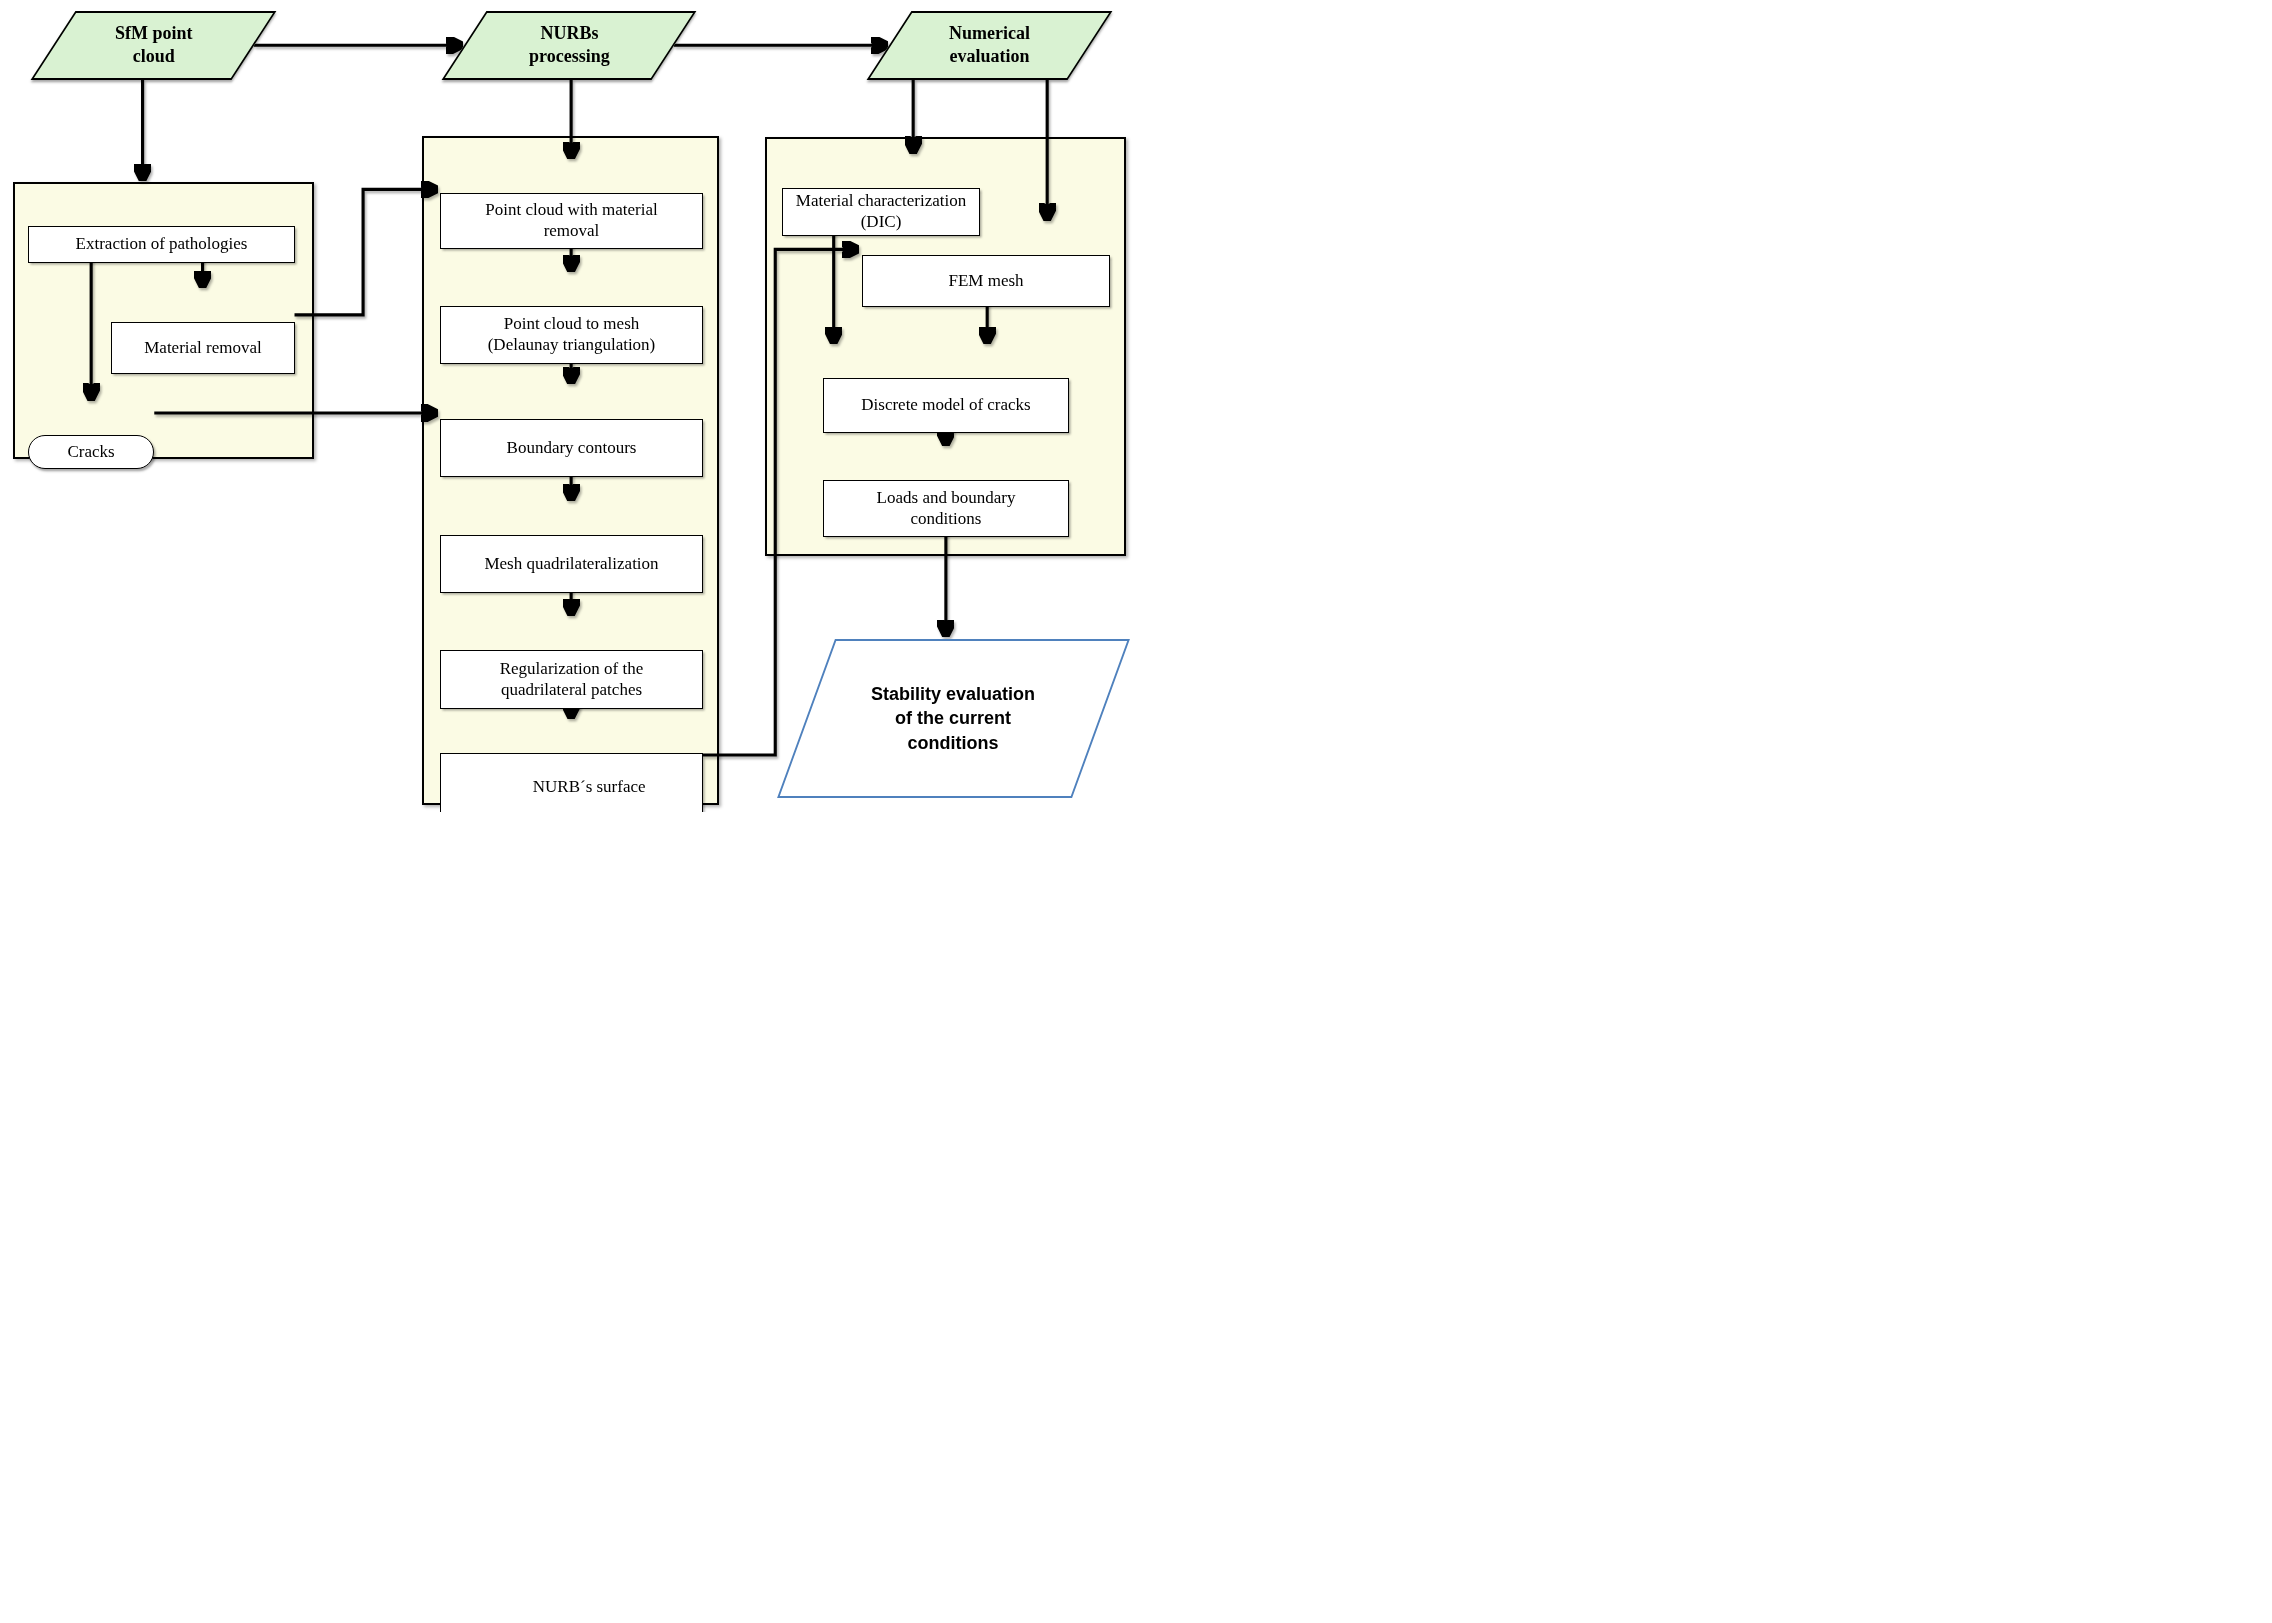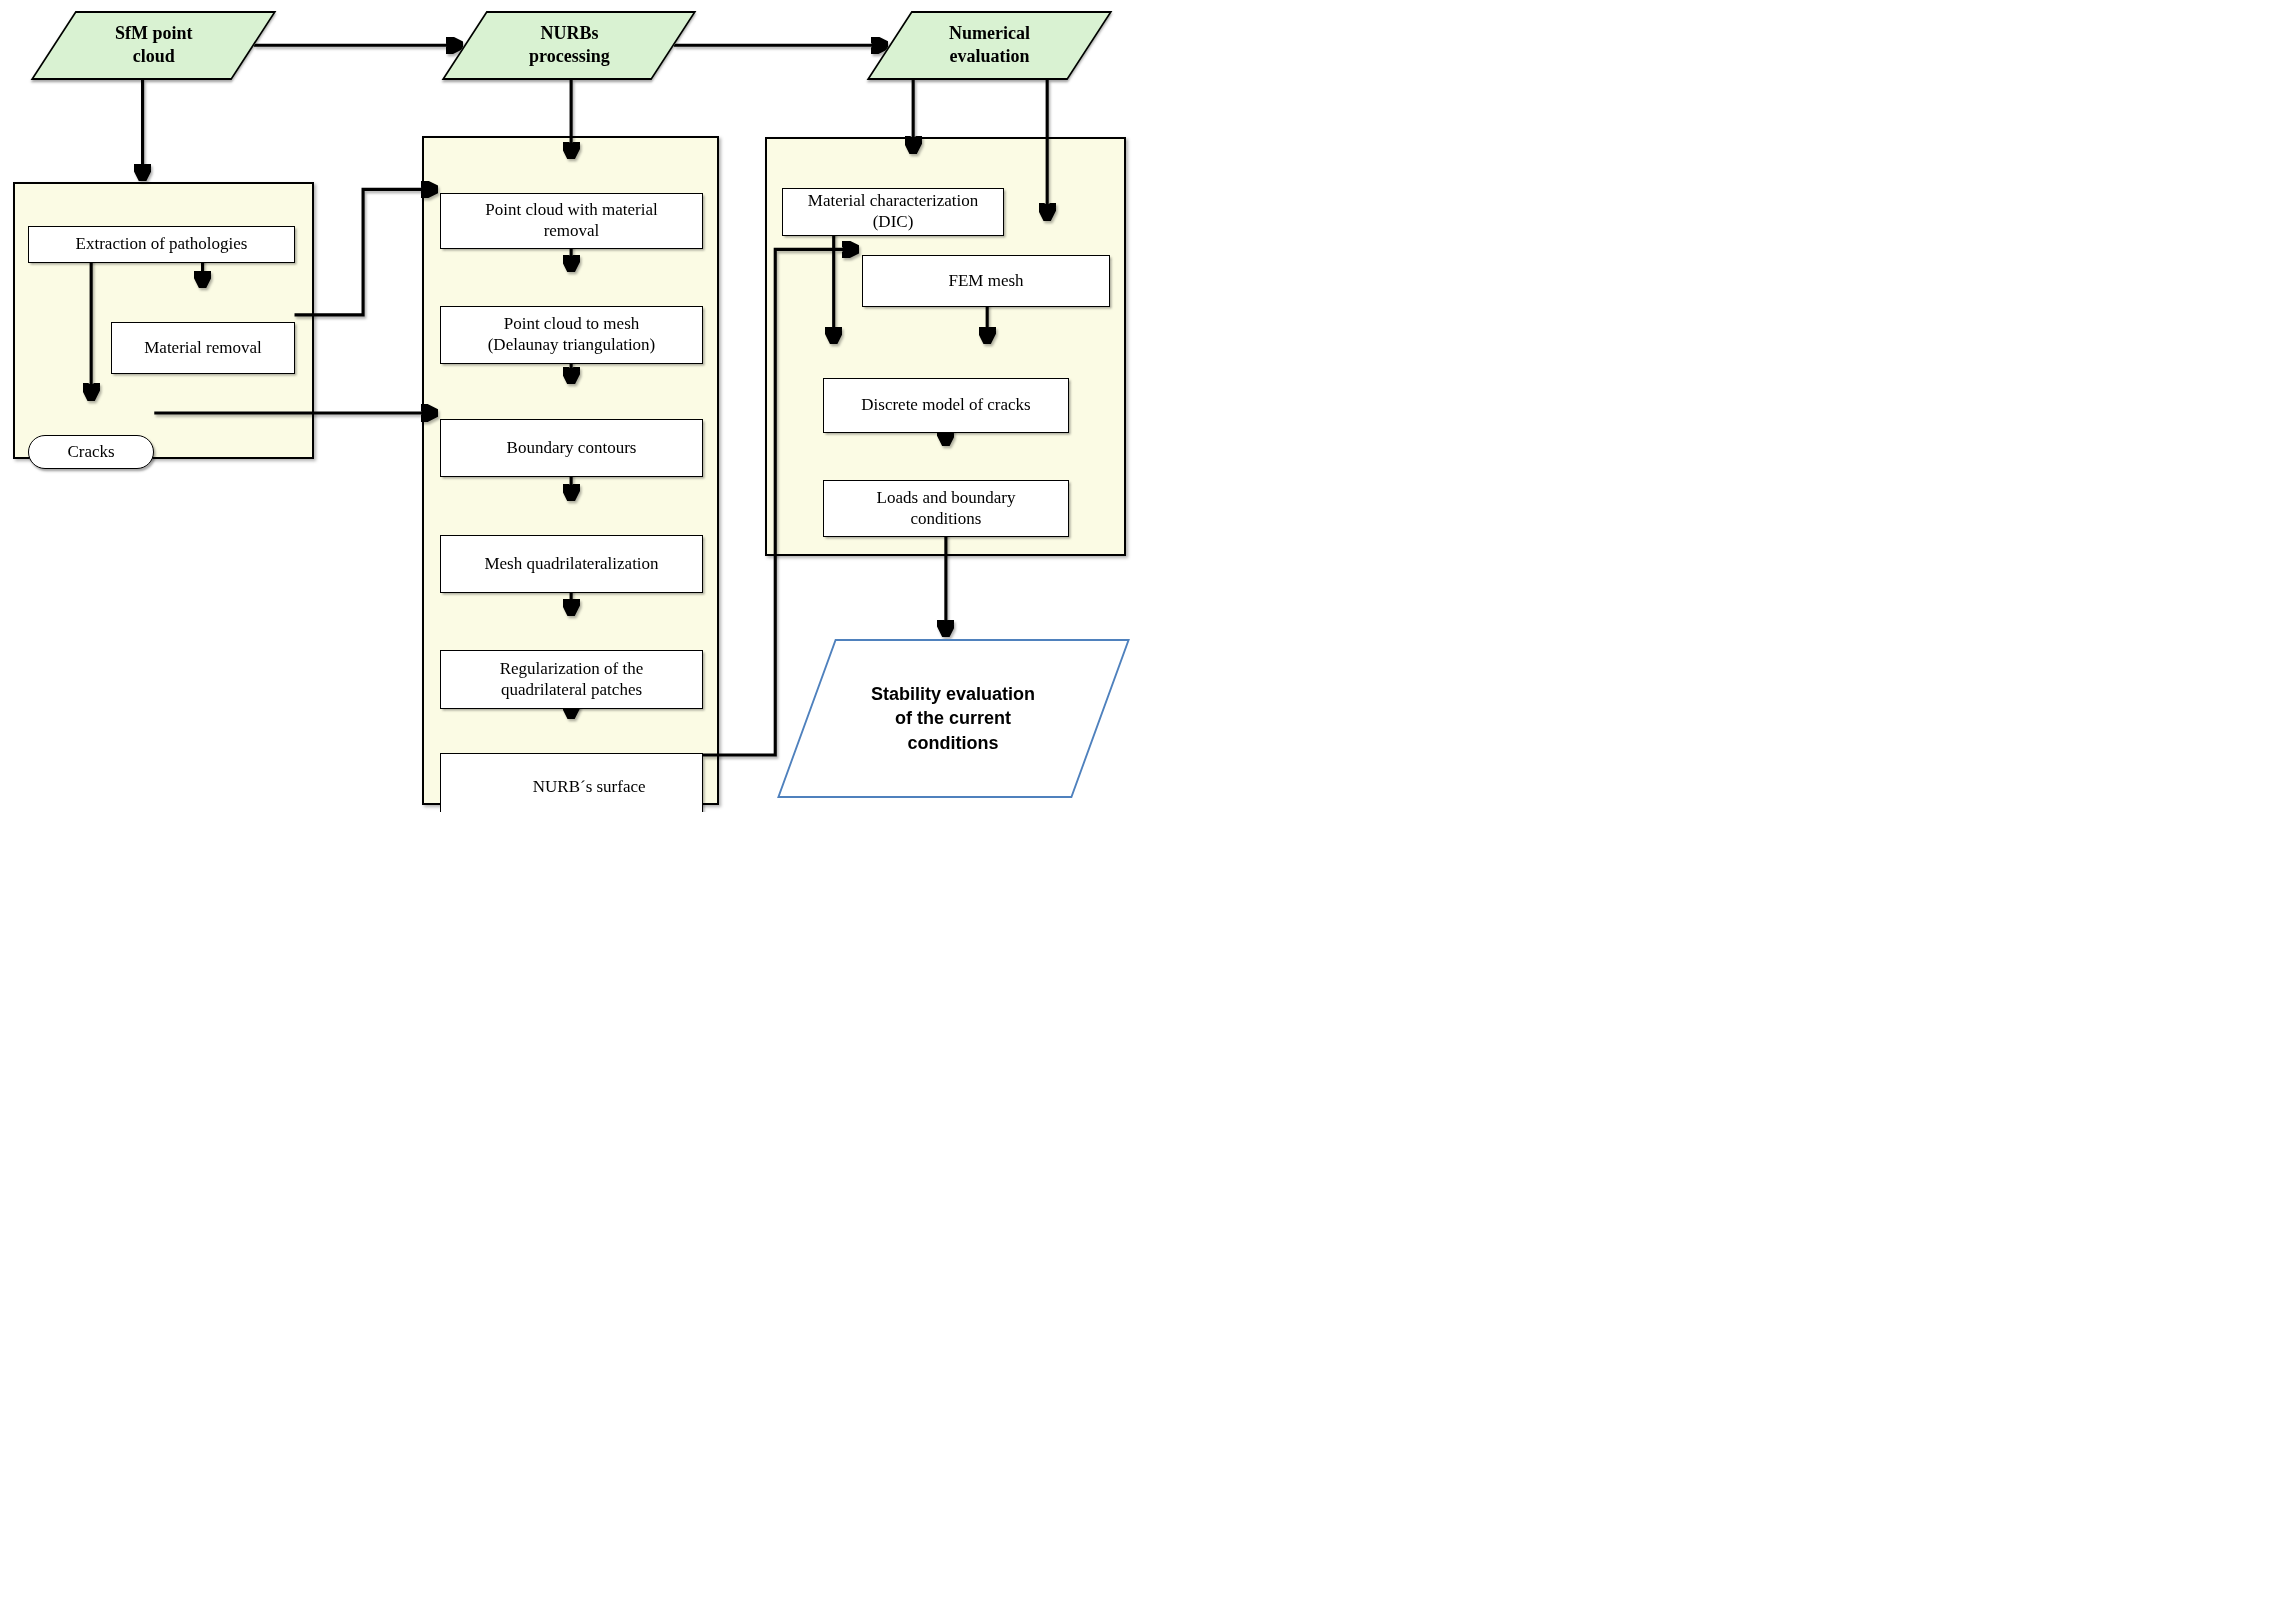--- a/index.html
+++ b/index.html
@@ -52,21 +52,21 @@
   }
   #b-extraction    { left: 28px;   top: 194px; width: 267px; height: 37px; }
   #b-material      { left: 111px;  top: 290px; width: 184px; height: 52px; }
   #b-cracks        { left: 28px;   top: 403px; width: 126px; height: 34px; border-radius: 17px; }
   #b-pc-material   { left: 440px;  top: 161px; width: 263px; height: 56px; }
   #b-pc-mesh       { left: 440px;  top: 274px; width: 263px; height: 58px; }
   #b-boundary      { left: 440px;  top: 387px; width: 263px; height: 58px; }
   #b-quad          { left: 440px;  top: 503px; width: 263px; height: 58px; }
   #b-regular       { left: 440px;  top: 618px; width: 263px; height: 59px; }
   #b-nurb-surface  { left: 440px;  top: 721px; width: 263px; height: 69px; padding-left: 40px; }
-  #b-material-char { left: 782px; top: 156px; width: 222px; height: 48px; }
+  #b-material-char { left: 782px; top: 156px; width: 198px; height: 48px; }
   #b-fem           { left: 862px; top: 223px; width: 248px; height: 52px; }
   #b-discrete      { left: 823px; top: 346px; width: 246px; height: 55px; }
   #b-loads         { left: 823px; top: 448px; width: 246px; height: 57px; }
 
   
   .para {
     position: absolute;
     background: var(--stage-fill, #d9f2d2);
     border: 2.3px solid #000;
     box-sizing: border-box;

